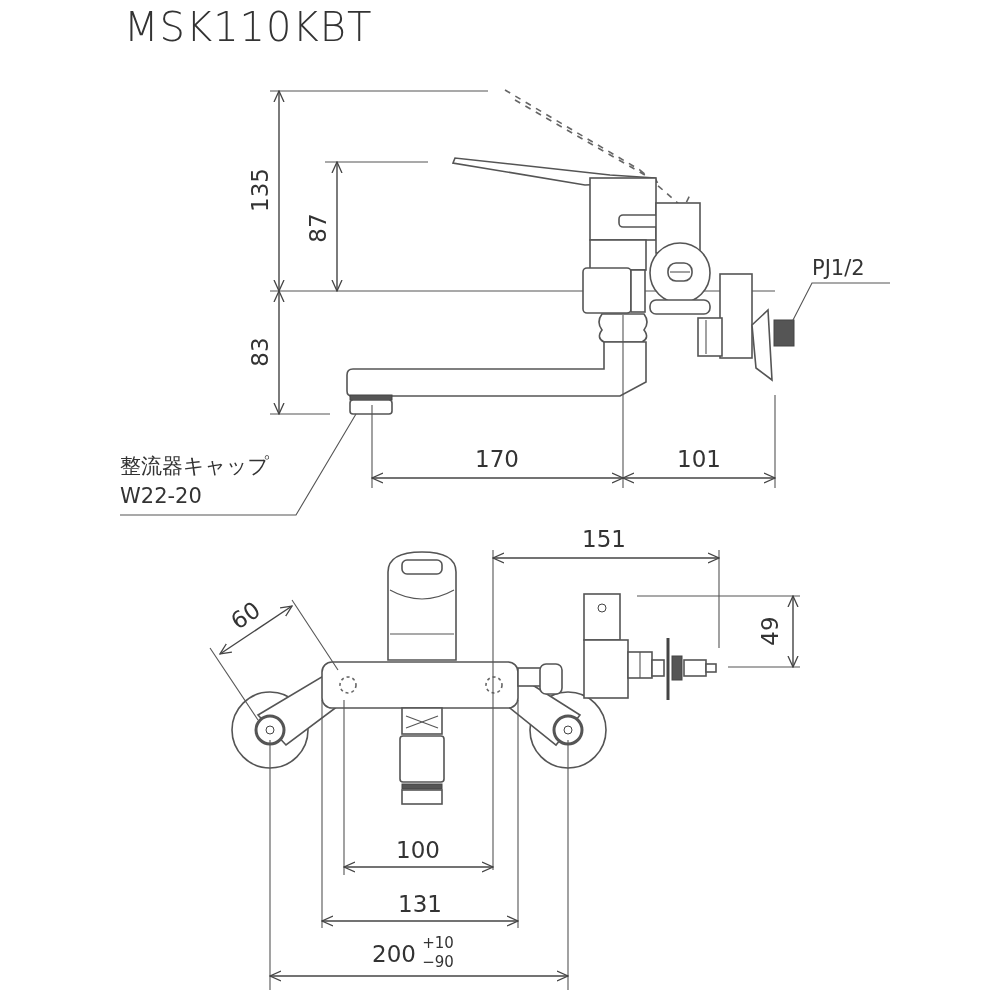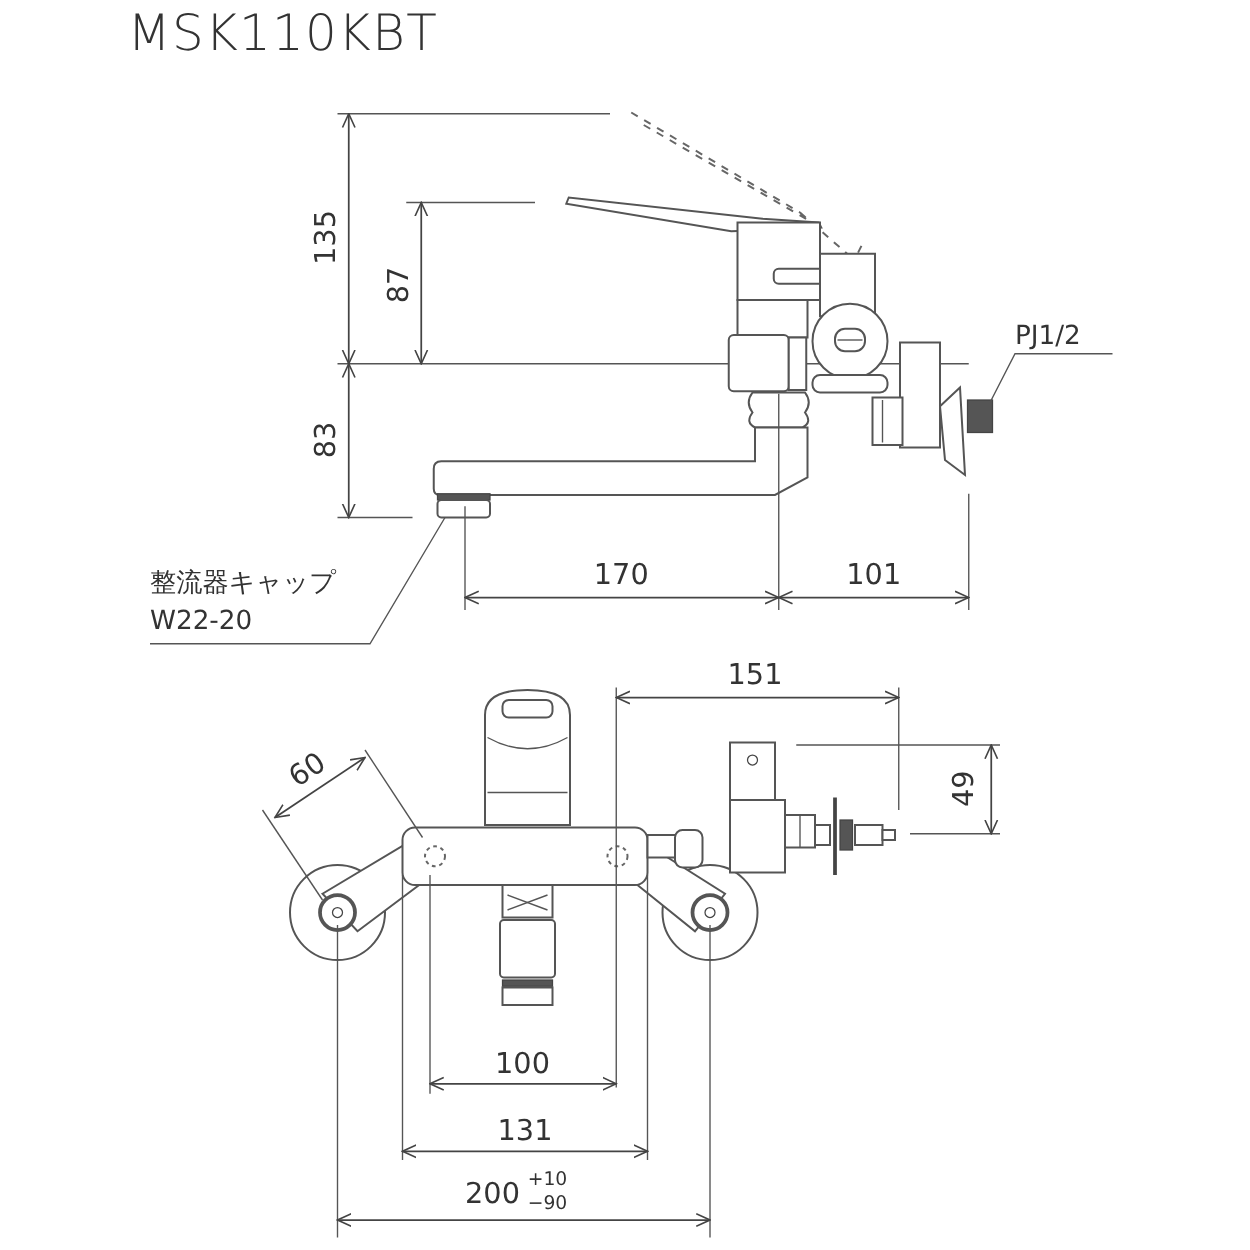--- a/index.html
+++ b/index.html
@@ -1,18 +1,18 @@
 <!DOCTYPE html>
 <html><head>
 <meta charset="utf-8">
 <style>
   html, body { margin:0; padding:0; background:#ffffff; }
   body { width:1000px; height:1000px; position:relative; overflow:hidden; font-family:"DejaVu Sans", sans-serif; }
   #drawing { position:absolute; left:0; top:0; width:1000px; height:1000px; }
-  .title { position:absolute; left:102px; top:4px; font-size:40px; font-weight:300; color:#333; letter-spacing:1px; font-family:"DejaVu Sans", sans-serif; }
+  .title { position:absolute; left:124px; top:4px; font-size:40px; font-weight:300; color:#333; letter-spacing:1px; font-family:"DejaVu Sans", sans-serif; }
   svg text { font-family:"DejaVu Sans", sans-serif; fill:#333; }
   .dim { font-size:23px; }
   .note { font-size:21px; }
   .ln { stroke:#444; stroke-width:1.4; fill:none; }
   .thin { stroke:#555; stroke-width:1.1; fill:none; }
   .part { stroke:#555; stroke-width:1.6; fill:#fff; }
   .dash { stroke:#666; stroke-width:1.6; fill:none; stroke-dasharray:6 6; }
   .dark { fill:#555; stroke:#444; stroke-width:1; }
 </style>
 </head>

